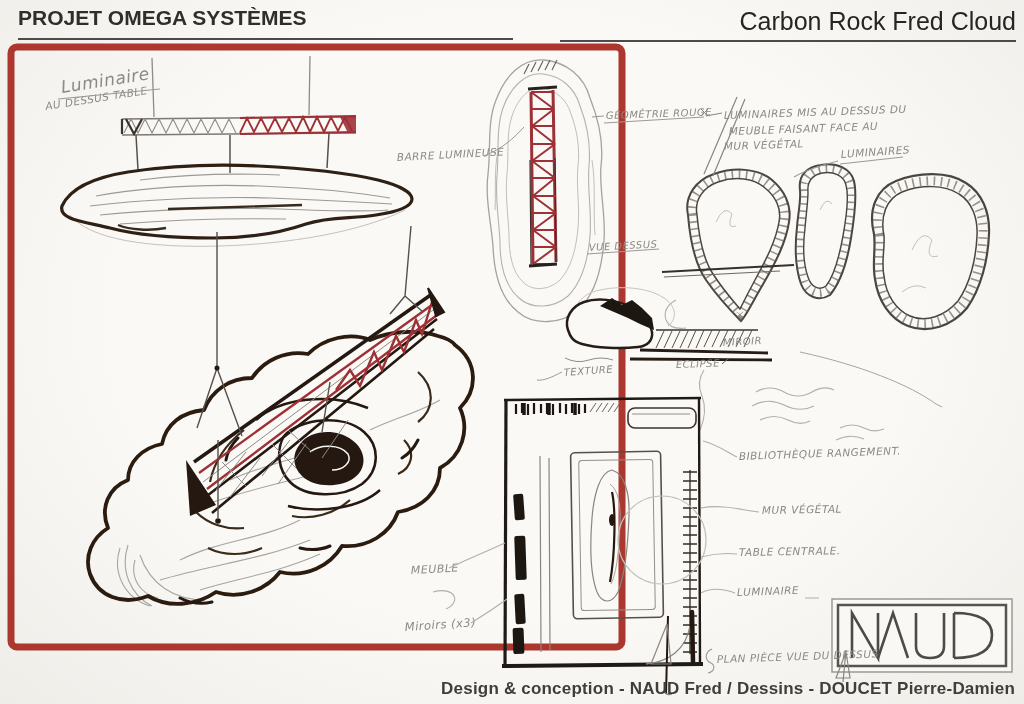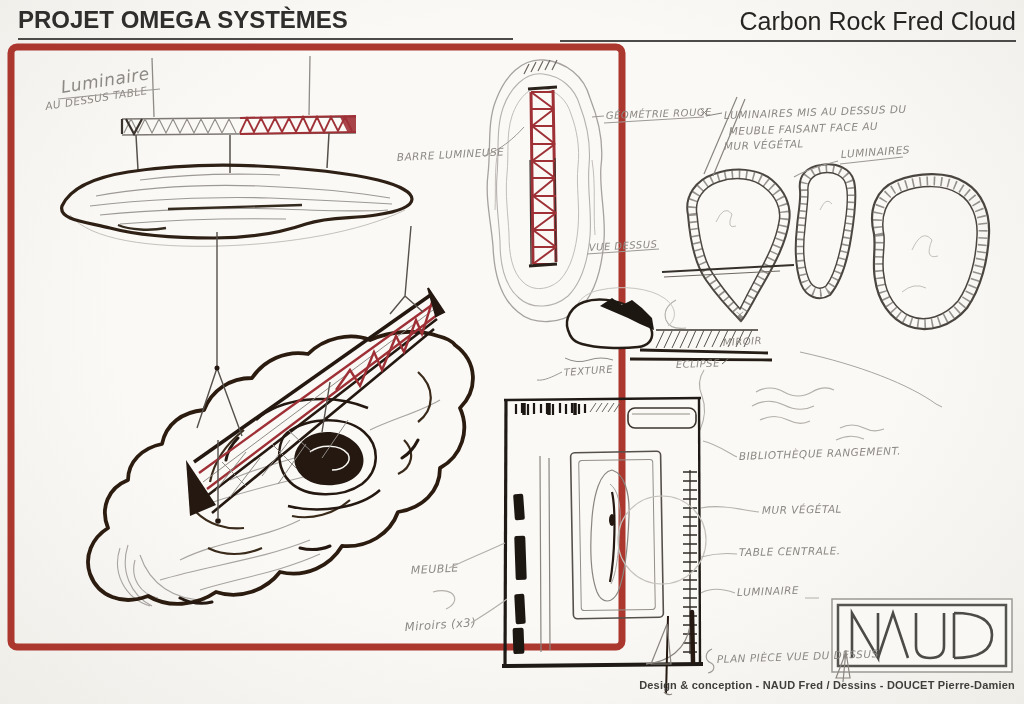--- a/index.html
+++ b/index.html
@@ -2,32 +2,32 @@
 <html><head>
 <meta charset="utf-8">
 <style>
   html,body{margin:0;padding:0;background:#e9e7e3;}
   #page{
     position:relative;width:1024px;height:704px;overflow:hidden;
     background:radial-gradient(ellipse at 50% 45%, #faf9f6 55%, #efede8 100%);
     font-family:"Liberation Sans", sans-serif;
   }
   .title-left{
-    position:absolute;left:18px;top:6px;font-size:24px;font-weight:700;
+    position:absolute;left:18px;top:6px;font-size:21px;font-weight:700;
     color:#2f2e2c;letter-spacing:0px;
   }
   .title-right{
     position:absolute;right:8px;top:7px;font-size:25px;font-weight:400;
     color:#262523;letter-spacing:0px;
   }
   .rule{position:absolute;height:2px;background:#4c4b49;}
   .rule-left{left:18px;top:38px;width:495px;}
   .rule-right{left:560px;top:40px;width:456px;}
   .credits{
-    position:absolute;right:9px;top:679px;font-size:11px;font-weight:700;
+    position:absolute;right:9px;top:679px;font-size:17px;font-weight:700;
     color:#3f3e3b;letter-spacing:0.2px;
   }
   svg{position:absolute;left:0;top:0;}
   text{font-family:"DejaVu Sans", sans-serif;fill:#8d8984;}
   .hw{font-style:italic;letter-spacing:0.5px;}
 </style>
 </head>
 <body>
 
 <div id="page">

